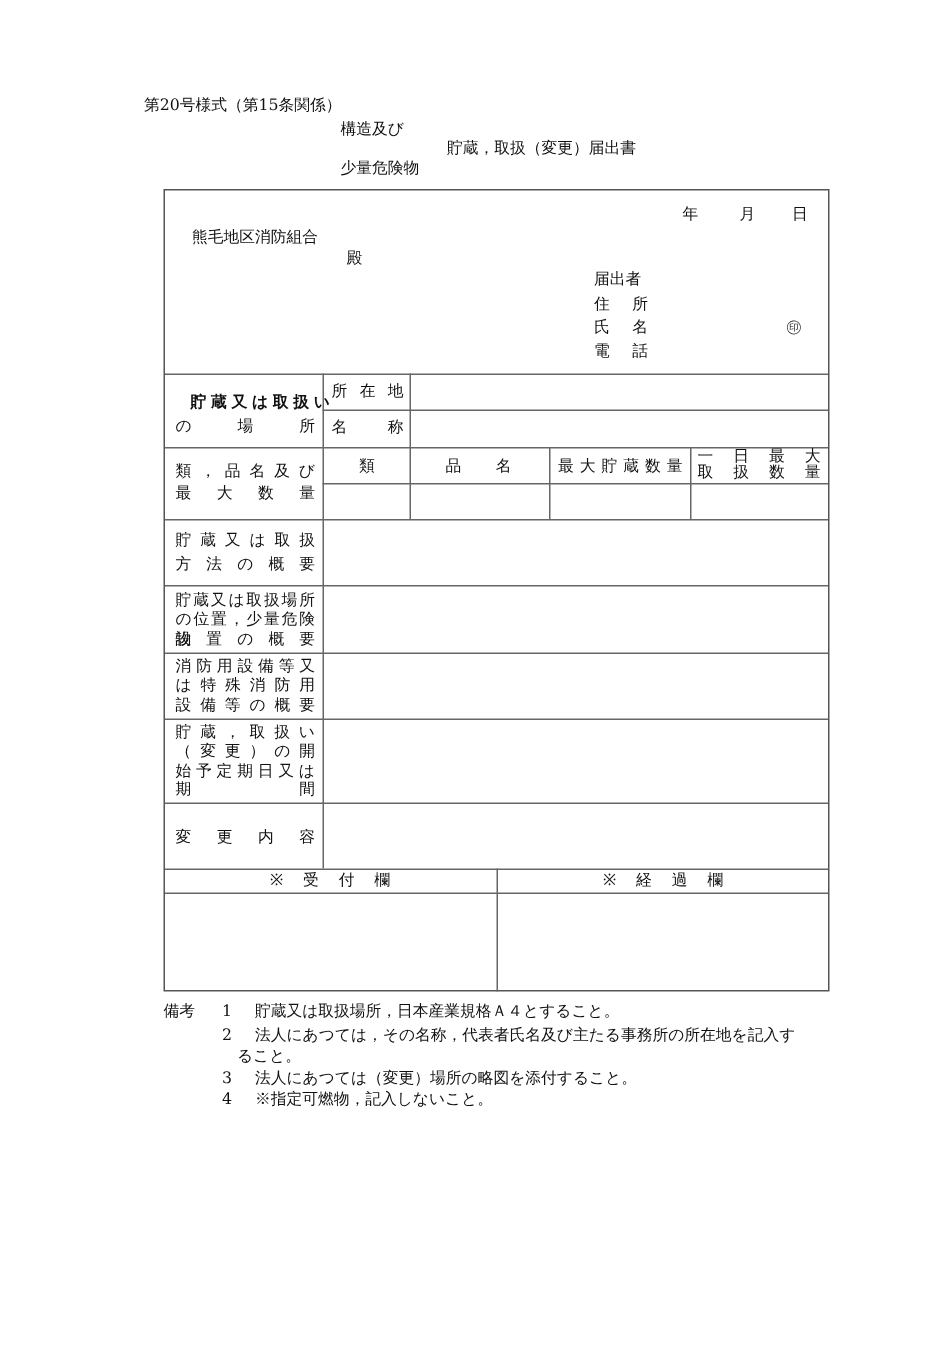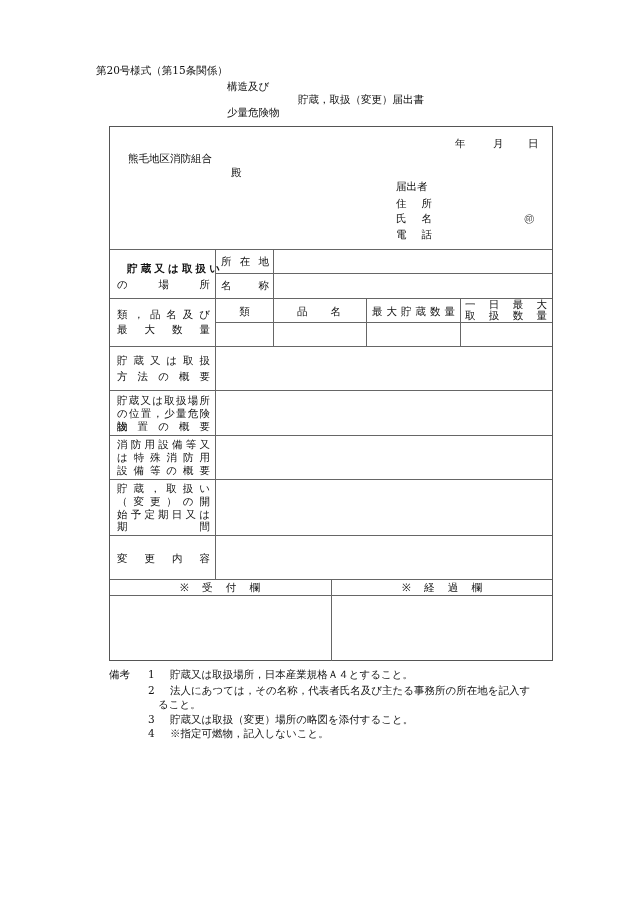--- a/index.html
+++ b/index.html
@@ -243,15 +243,15 @@
   <div class="cell" style="left:224px; top:470px; width:216px; height:62px;"></div>
 </div>
 
 <div class="abs t11" style="left:109px; top:668px;">備考</div>
 <div class="abs t11" style="left:148px; top:668px;">1</div>
 <div class="abs t11" style="left:170px; top:668px;">貯蔵又は取扱場所，日本産業規格Ａ４とすること。</div>
 <div class="abs t11" style="left:148px; top:684px;">2</div>
 <div class="abs t11" style="left:170px; top:684px;">法人にあつては，その名称，代表者氏名及び主たる事務所の所在地を記入す</div>
 <div class="abs t11" style="left:158px; top:698px;">ること。</div>
 <div class="abs t11" style="left:148px; top:713px;">3</div>
-<div class="abs t11" style="left:170px; top:713px;">貯蔵又は取扱（変更）場所の略図を添付すること。</div>
+<div class="abs t11" style="left:170px; top:713px;">法人にあつては（変更）場所の略図を添付すること。</div>
 <div class="abs t11" style="left:148px; top:727px;">4</div>
 <div class="abs t11" style="left:170px; top:727px;">※指定可燃物，記入しないこと。</div>
 
 </body></html>

